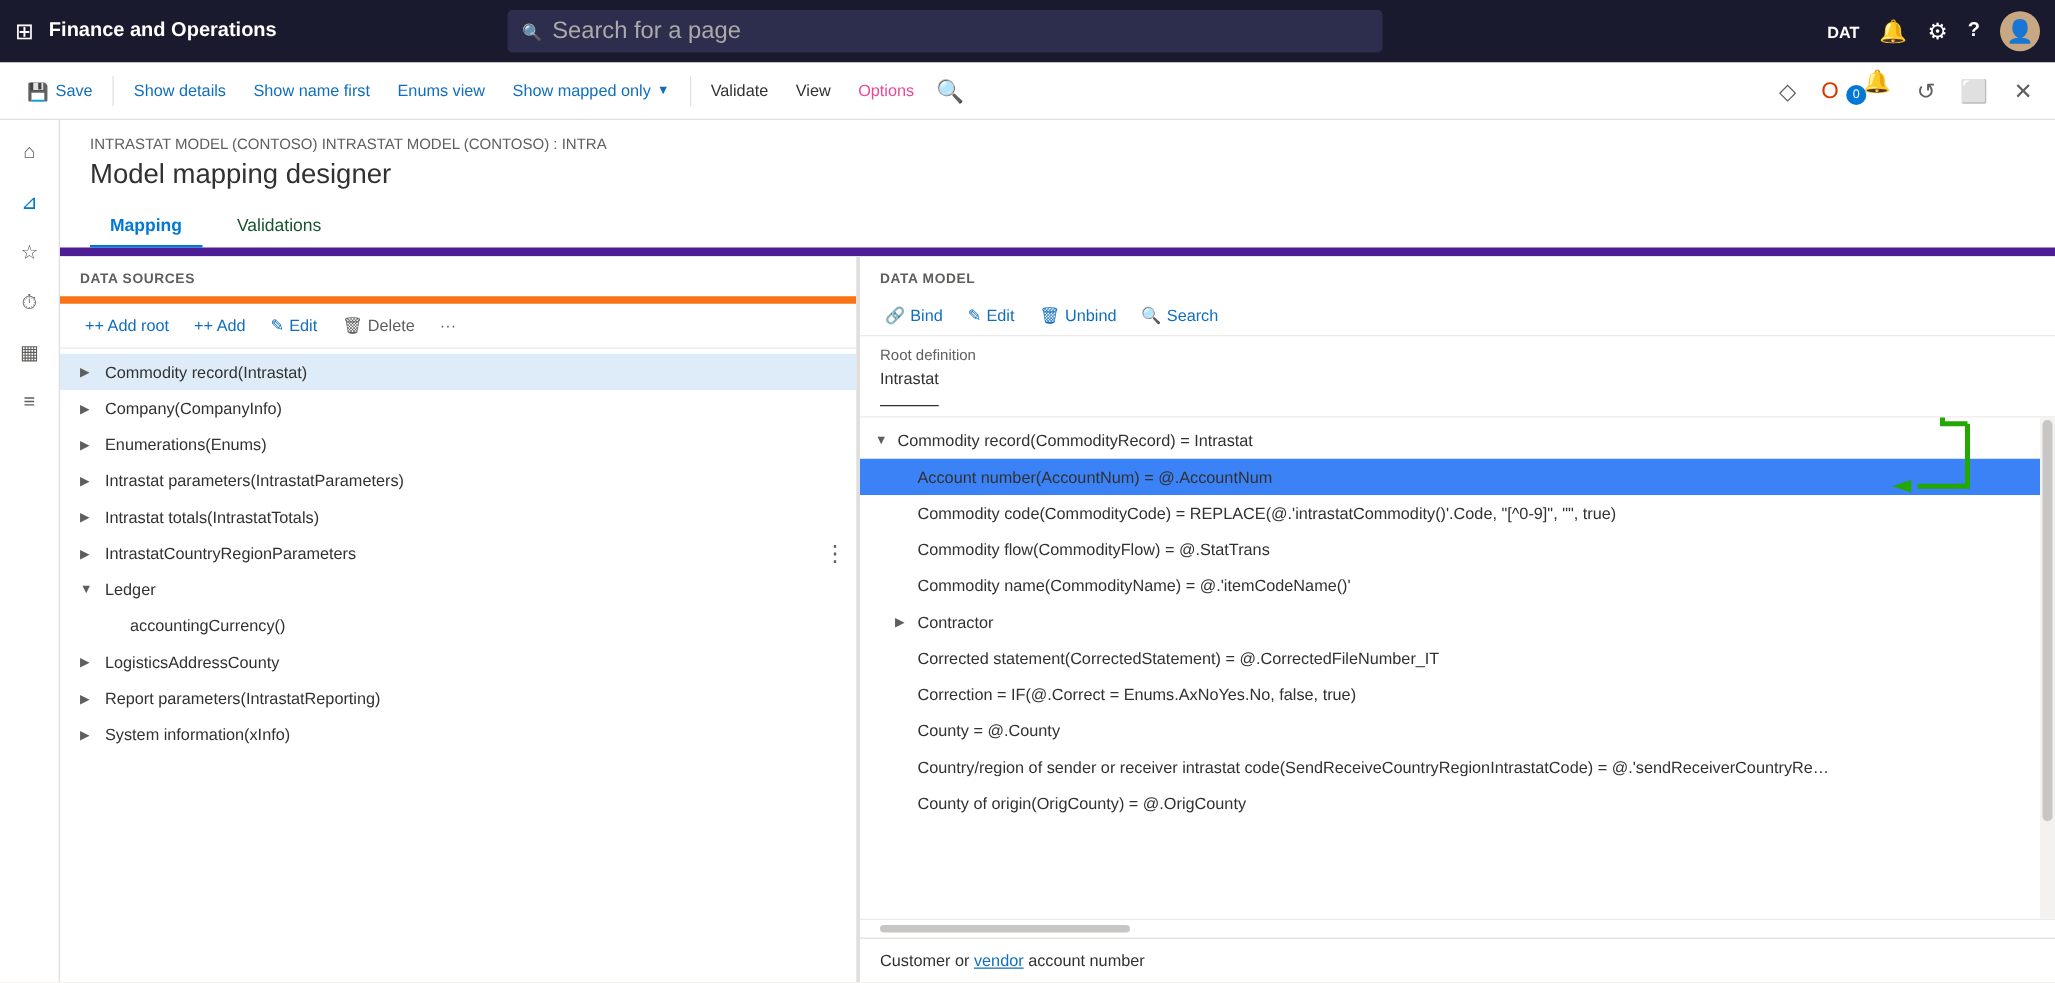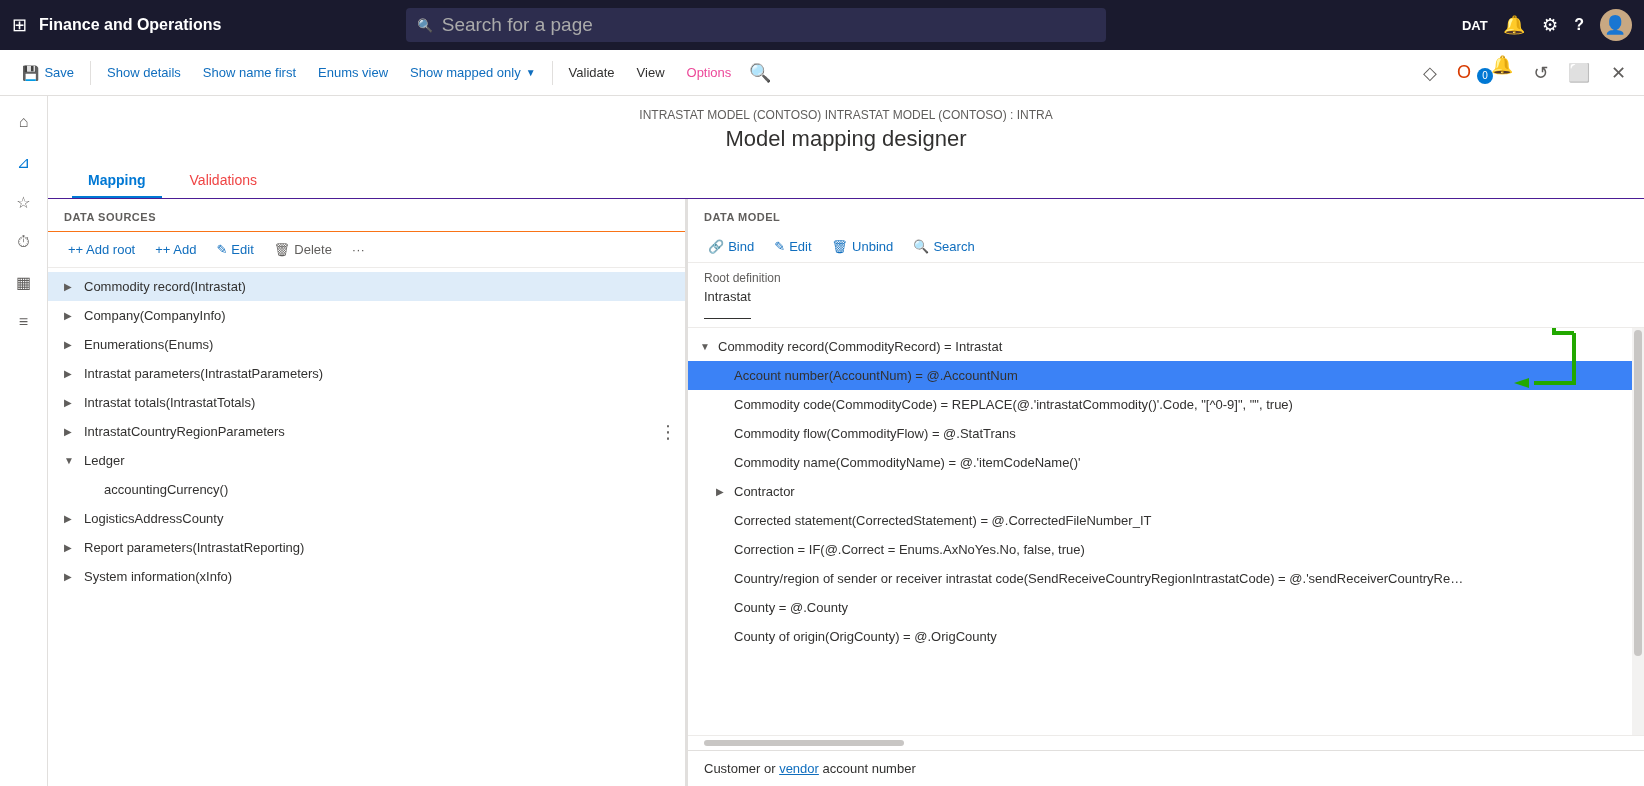--- a/index.html
+++ b/index.html
@@ -104,31 +104,30 @@
       display: flex;
       flex-direction: column;
       background: #f3f2f1;
       overflow: hidden;
     }
 
     
     .page-header {
       background: #fff;
       padding: 12px 24px 0 24px;
-      border-bottom: 1px solid #4c1d95;
-      text-align: center;
+      border-bottom: 7px solid #4c1d95;
     }
     .breadcrumb { font-size: 12px; color: #605e5c; margin-bottom: 4px; }
     .page-title { font-size: 22px; font-weight: 300; color: #323130; margin-bottom: 12px; }
     .page-tabs { display: flex; gap: 12px; }
     .page-tab {
       padding: 8px 16px;
       font-size: 14px;
       cursor: pointer;
-      color: #ef4444;
+      color: #14532d;
       border-bottom: 2px solid transparent;
     }
     .page-tab.active { color: #0078d4; border-bottom: 2px solid #0078d4; font-weight: 600; }
 
     
     .split-panel {
       display: flex;
       flex: 1;
       overflow: hidden;
     }
@@ -143,21 +142,21 @@
       overflow: hidden;
     }
 
     .panel-header {
       padding: 12px 16px 8px 16px;
       font-size: 11px;
       font-weight: 700;
       color: #605e5c;
       text-transform: uppercase;
       letter-spacing: 0.5px;
-      border-bottom: 1px solid #f97316;
+      border-bottom: 6px solid #f97316;
     }
 
     .panel-toolbar {
       display: flex;
       align-items: center;
       padding: 6px 12px;
       gap: 4px;
       border-bottom: 1px solid #edebe9;
     }
     .panel-btn {
@@ -519,26 +518,26 @@
             <span>Corrected statement(CorrectedStatement) = @.CorrectedFileNumber_IT</span>
           </div>
 
           <div class="model-item indent1">
             <span class="expand-icon"></span>
             <span>Correction = IF(@.Correct = Enums.AxNoYes.No, false, true)</span>
           </div>
 
           <div class="model-item indent1">
             <span class="expand-icon"></span>
+            <span>County = @.County</span>
+          </div>
+
+          <div class="model-item indent1">
+            <span class="expand-icon"></span>
             <span style="overflow:hidden;text-overflow:ellipsis;white-space:nowrap;max-width:800px;display:inline-block;">Country/region of sender or receiver intrastat code(SendReceiveCountryRegionIntrastatCode) = @.'sendReceiverCountryRe…</span>
-          </div>
-
-          <div class="model-item indent1">
-            <span class="expand-icon"></span>
-            <span>County = @.County</span>
           </div>
 
           <div class="model-item indent1">
             <span class="expand-icon"></span>
             <span>County of origin(OrigCounty) = @.OrigCounty</span>
           </div>
 
           <div style="position:absolute;right:0;top:0;bottom:0;width:12px;background:#f3f2f1;">
             <div style="position:absolute;top:0;height:80%;width:8px;background:#c8c6c4;border-radius:4px;margin:2px;"></div>
           </div>

